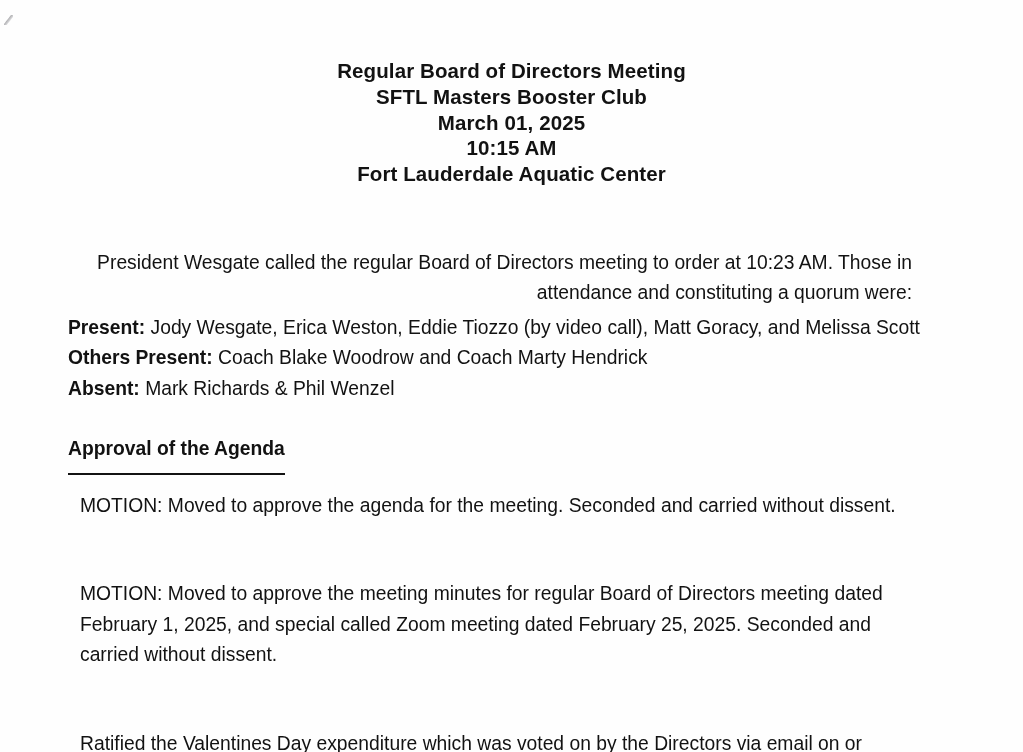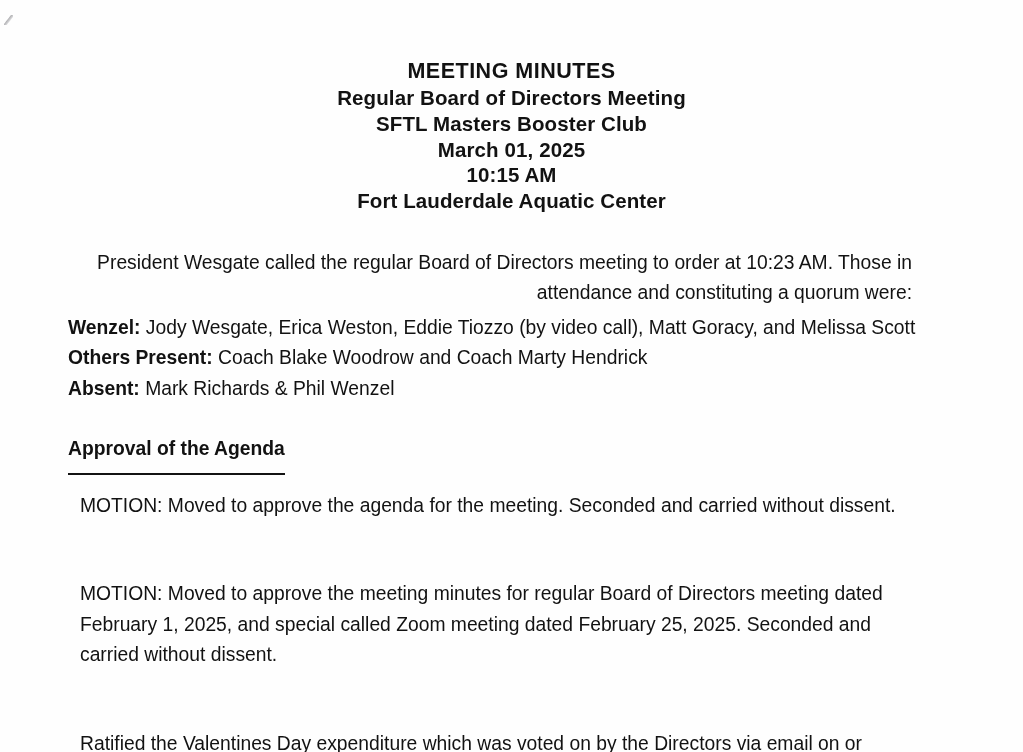--- a/index.html
+++ b/index.html
@@ -98,34 +98,33 @@
   }
 </style>
 </head>
 <body>
 
 <div class="page">
 
   <div class="scan-speck"></div>
 
   <div class="doc-header">
-    <div class="hline title">MEETING MINUTES</div>
     <div class="hline">Regular Board of Directors Meeting</div>
     <div class="hline">SFTL Masters Booster Club</div>
     <div class="hline">March 01, 2025</div>
     <div class="hline">10:15 AM</div>
     <div class="hline">Fort Lauderdale Aquatic Center</div>
   </div>
 
   <div class="body-block">
 
     <p class="para">President Wesgate called the regular Board of Directors meeting to order at 10:23 AM. Those in attendance and constituting a quorum were:</p>
 
     <p class="attendance-line">
-      <span class="lbl">Wenzel:</span><span> Jody Wesgate, Erica Weston, Eddie Tiozzo (by video call), Matt Goracy, and Melissa Scott</span>
+      <span class="lbl">Present:</span><span> Jody Wesgate, Erica Weston, Eddie Tiozzo (by video call), Matt Goracy, and Melissa Scott</span>
     </p>
     <p class="attendance-line">
       <span class="lbl">Others Present:</span><span> Coach Blake Woodrow and Coach Marty Hendrick</span>
     </p>
     <p class="attendance-line">
       <span class="lbl">Absent:</span><span> Mark Richards &amp; Phil Wenzel</span>
     </p>
 
     <div class="section-gap"></div>
 

